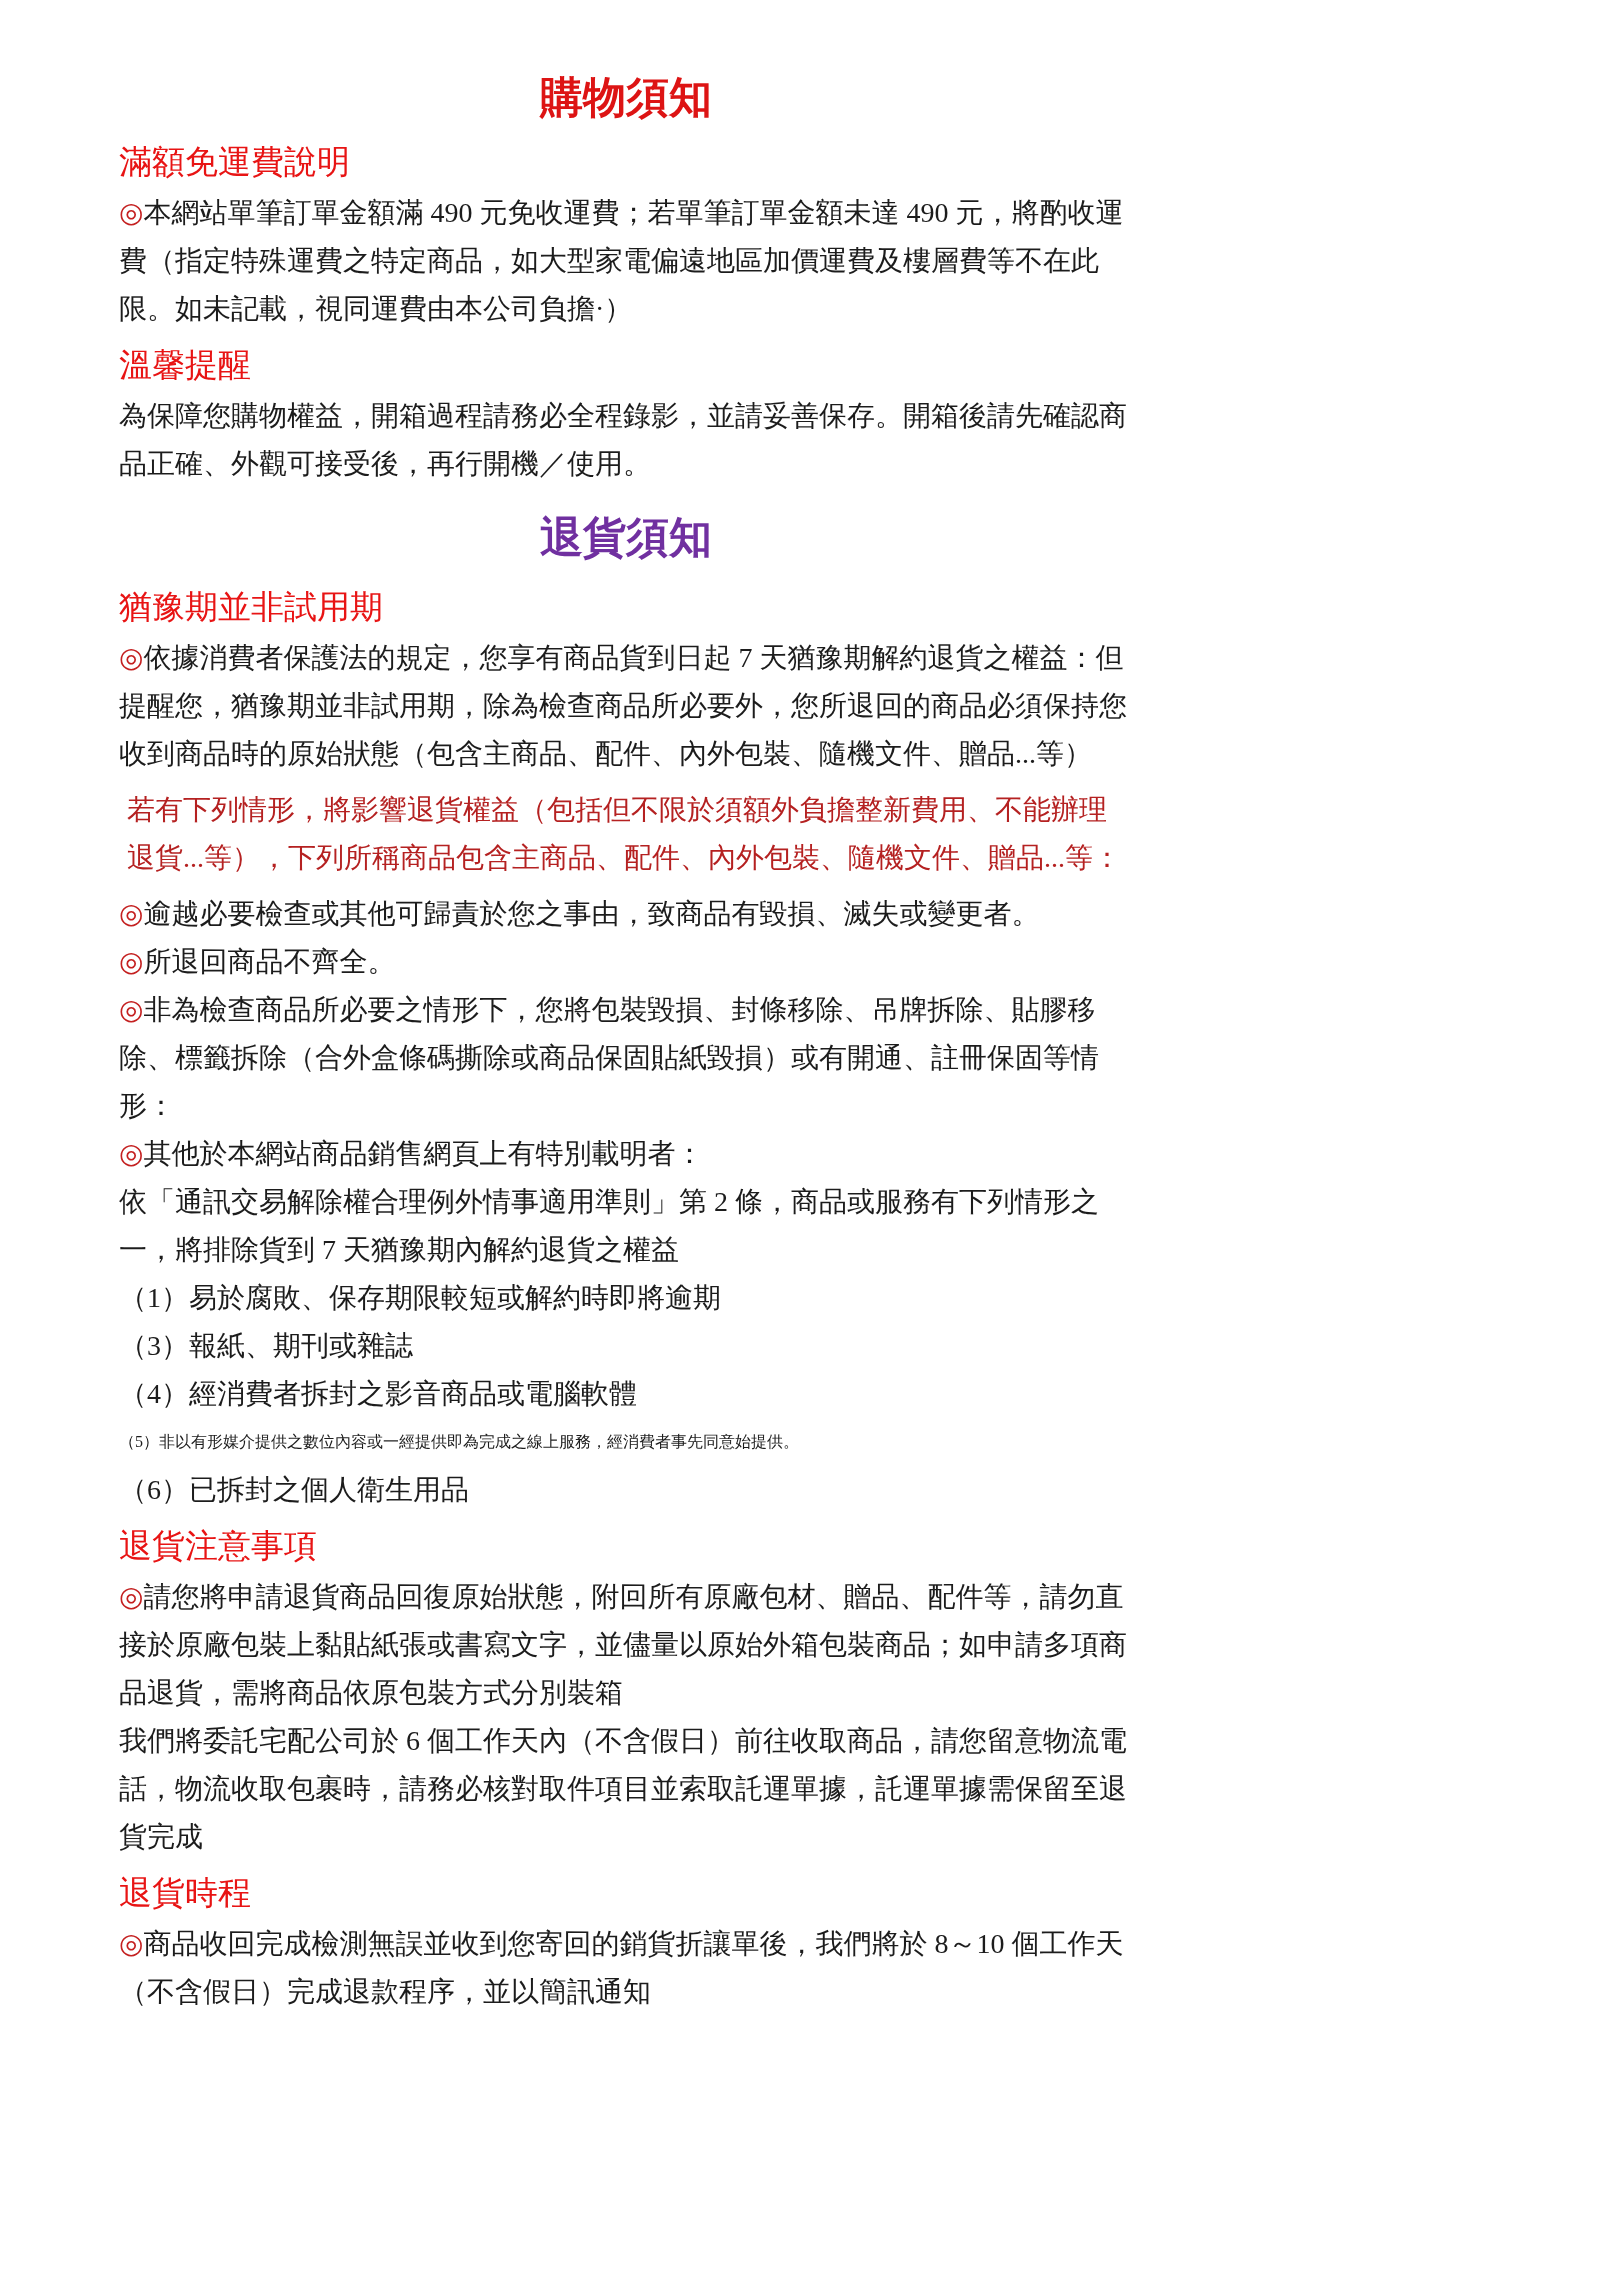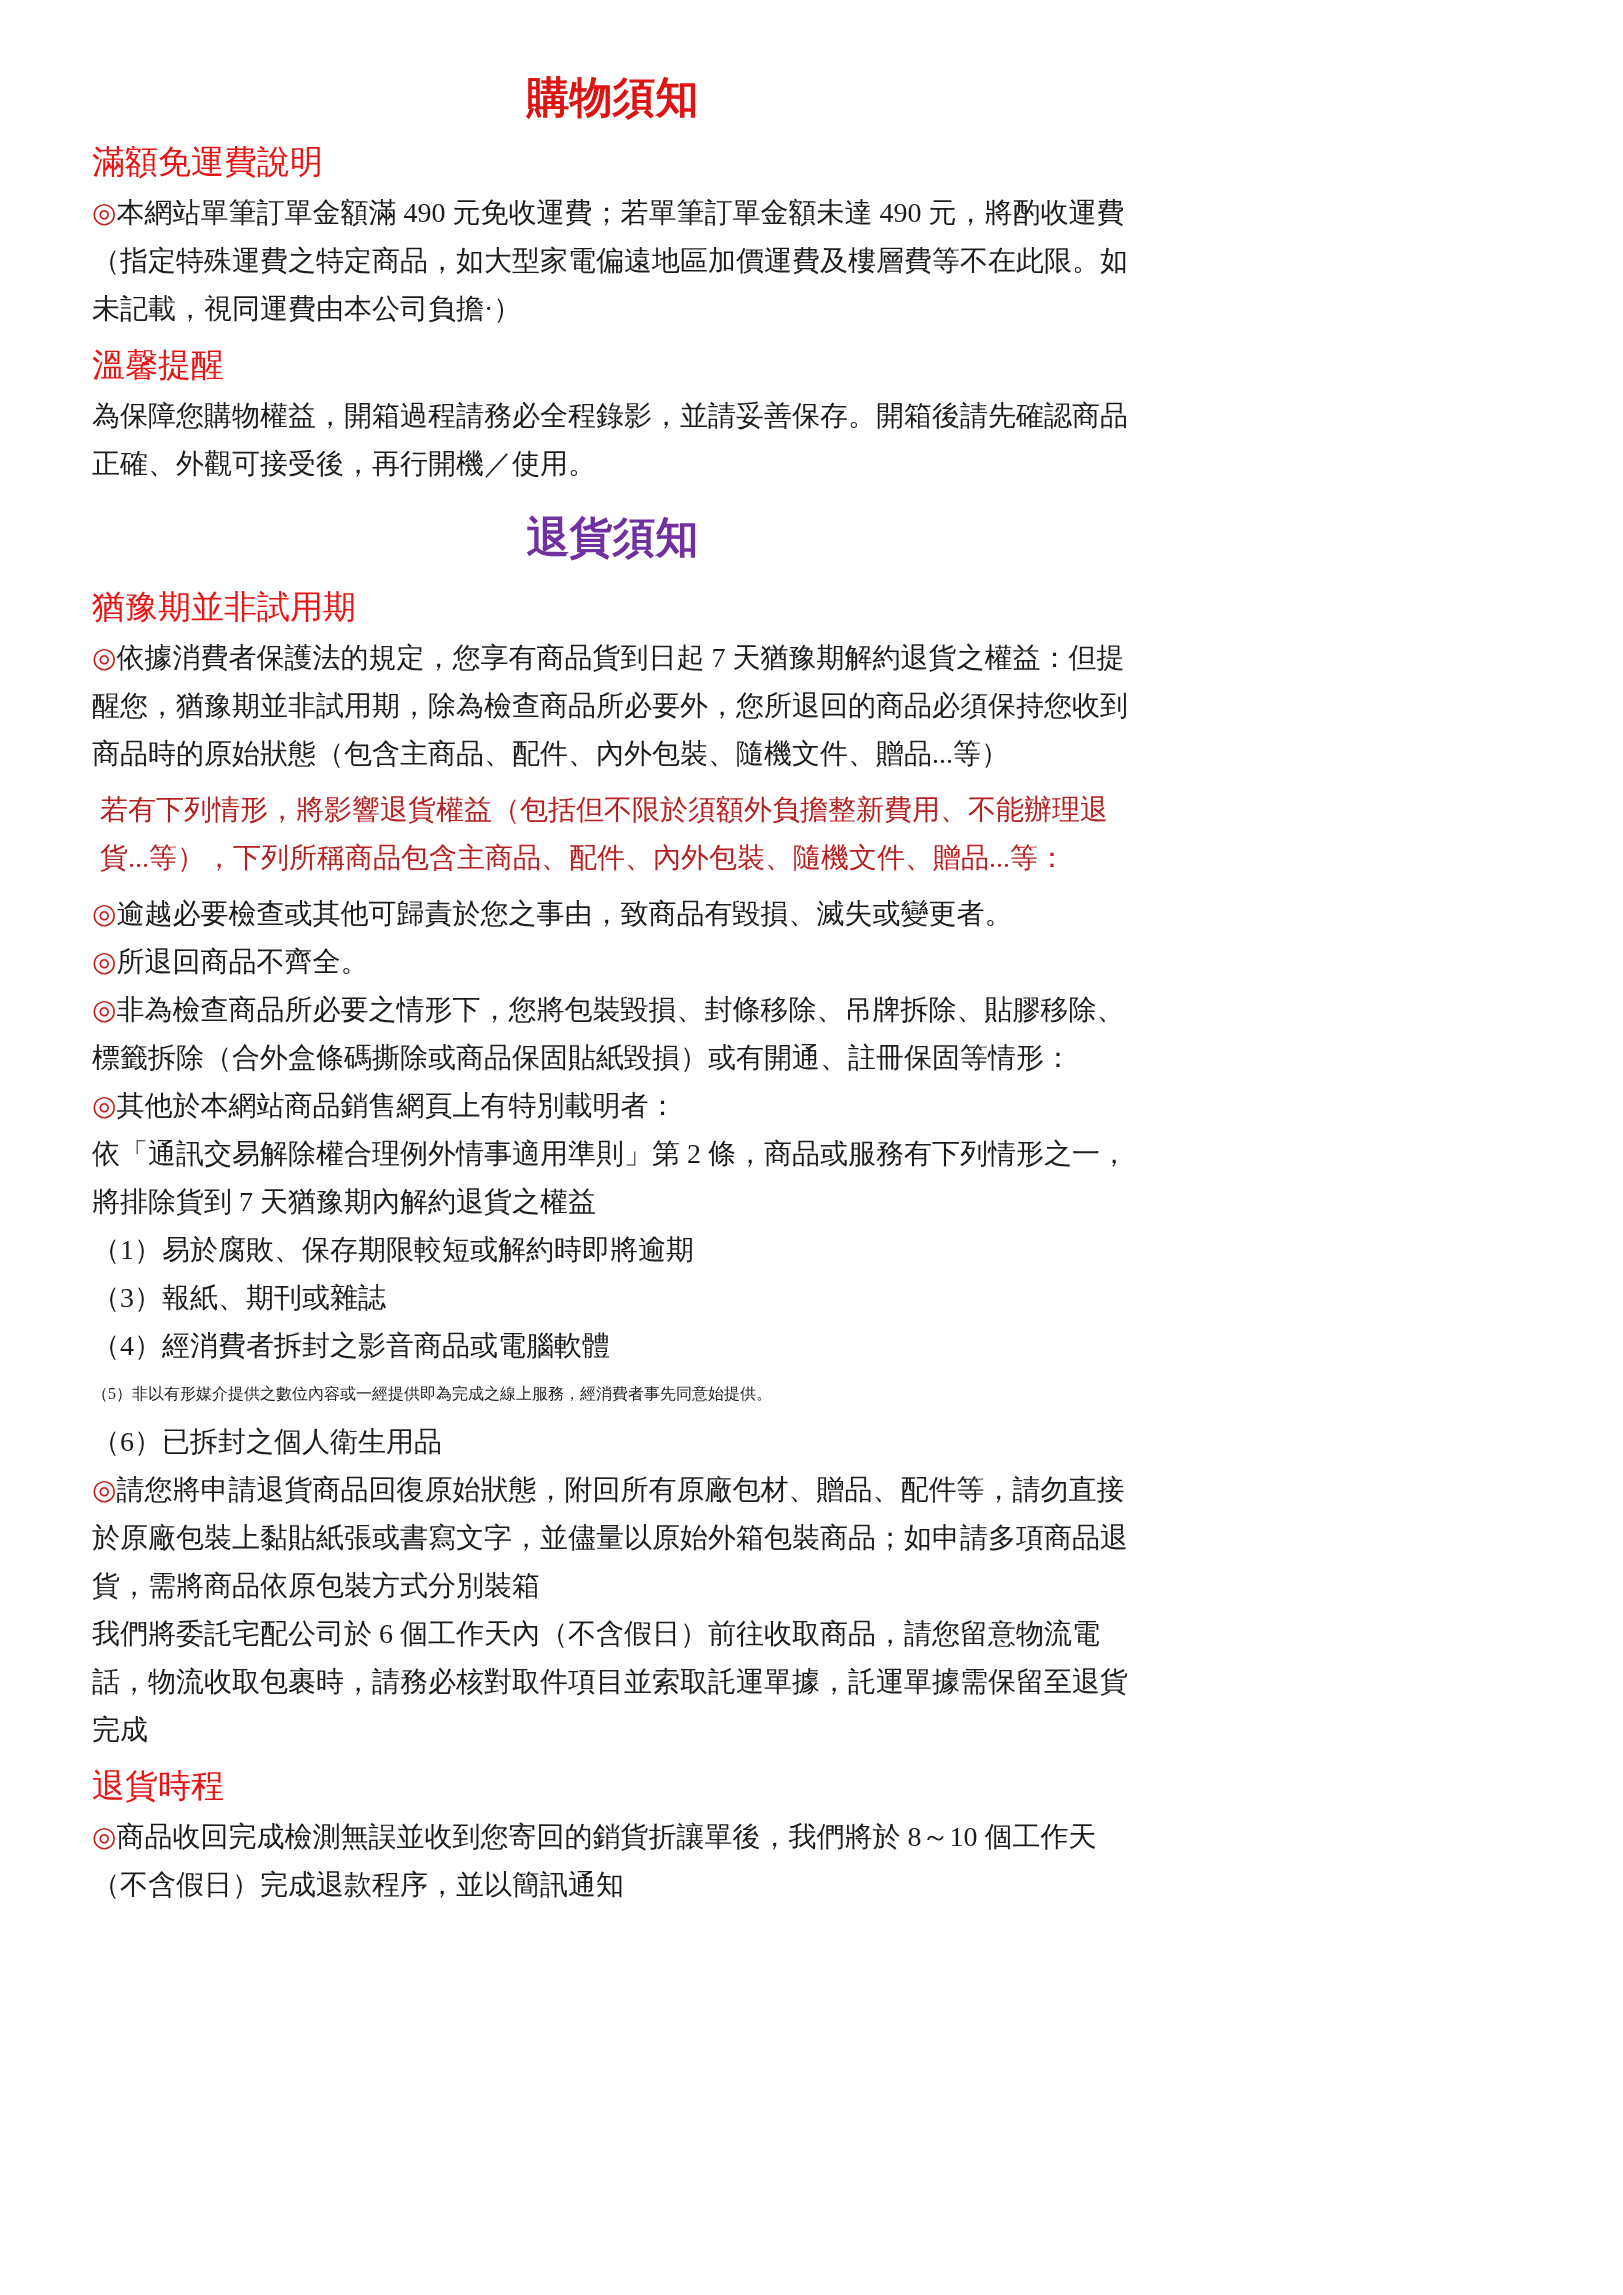--- a/index.html
+++ b/index.html
@@ -6,21 +6,21 @@
     margin: 0;
     padding: 0;
     background: #ffffff;
   }
   .page {
     position: relative;
     width: 1349px;
     min-height: 2295px;
     box-sizing: border-box;
     background: var(--page_bg, #ffffff);
-    padding: 65px 216px 79px 92px;
+    padding: 65px 216px 79px 119px;
     font-family: "Liberation Serif", "DejaVu Serif", serif;
     color: var(--body_text, #1c1c1c);
     font-size: 28px;
     line-height: 48px;
   }
   .doc-title {
     text-align: center;
     font-size: 43px;
     line-height: 65px;
     font-weight: bold;
@@ -84,20 +84,21 @@
   <p class="body"><span class="marker">◎</span><span>其他於本網站商品銷售網頁上有特別載明者：</span></p>
 
   <p class="body">依「通訊交易解除權合理例外情事適用準則」第 2 條，商品或服務有下列情形之一，將排除貨到 7 天猶豫期內解約退貨之權益</p>
 
   <p class="body">（1）易於腐敗、保存期限較短或解約時即將逾期</p>
   <p class="body">（3）報紙、期刊或雜誌</p>
   <p class="body">（4）經消費者拆封之影音商品或電腦軟體</p>
   <p class="body small">（5）非以有形媒介提供之數位內容或一經提供即為完成之線上服務，經消費者事先同意始提供。</p>
   <p class="body">（6）已拆封之個人衛生用品</p>
 
+  <h2 class="section-heading">退貨注意事項</h2>
   <p class="body"><span class="marker">◎</span><span>請您將申請退貨商品回復原始狀態，附回所有原廠包材、贈品、配件等，請勿直接於原廠包裝上黏貼紙張或書寫文字，並儘量以原始外箱包裝商品；如申請多項商品退貨，需將商品依原包裝方式分別裝箱</span></p>
   <p class="body"><span>我們將委託宅配公司於 6 個工作天內（不含假日）前往收取商品，請您留意物流電話，物流收取包裹時，請務必核對取件項目並索取託運單據，託運單據需保留至退貨完成</span></p>
 
   <h2 class="section-heading">退貨時程</h2>
   <p class="body"><span class="marker">◎</span><span>商品收回完成檢測無誤並收到您寄回的銷貨折讓單後，我們將於 8～10 個工作天（不含假日）完成退款程序，並以簡訊通知</span></p>
 
 </div>
 
 
 </body></html>

